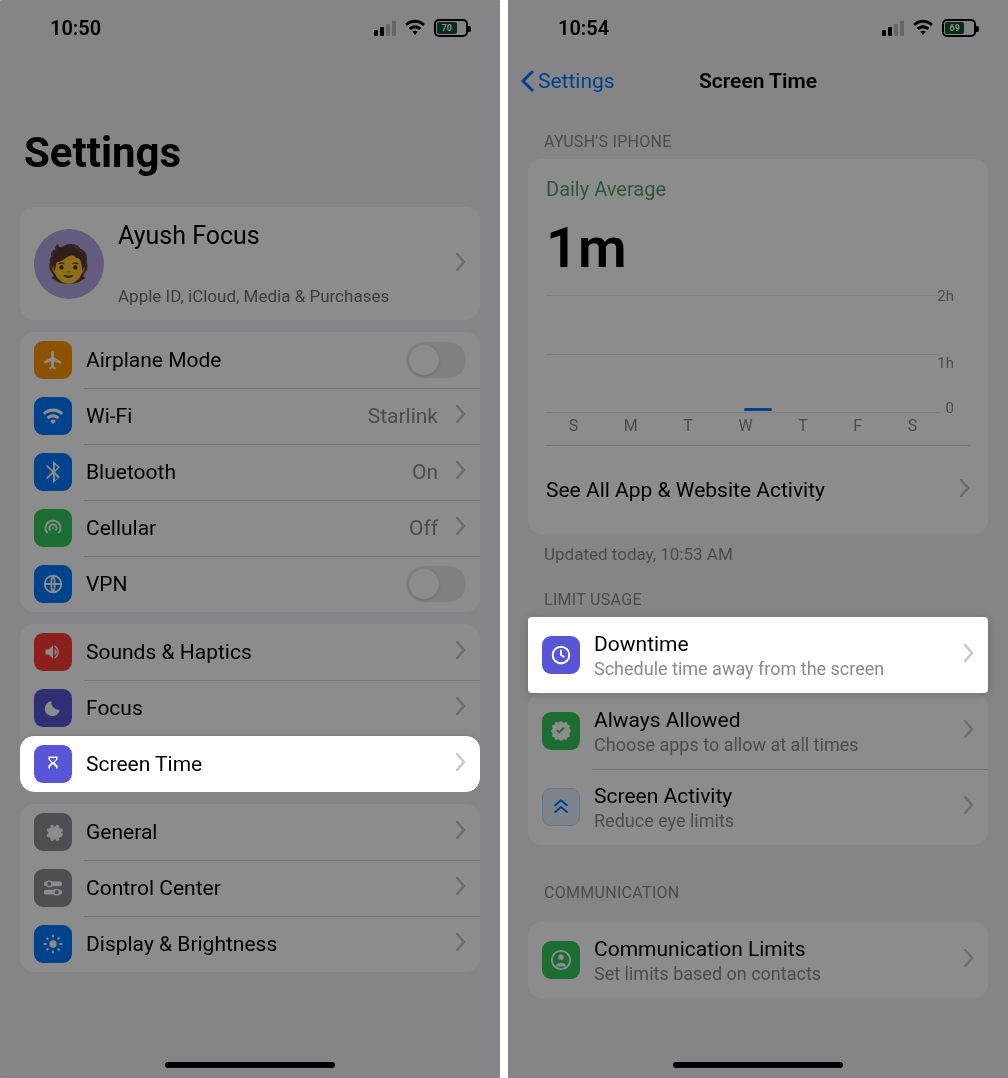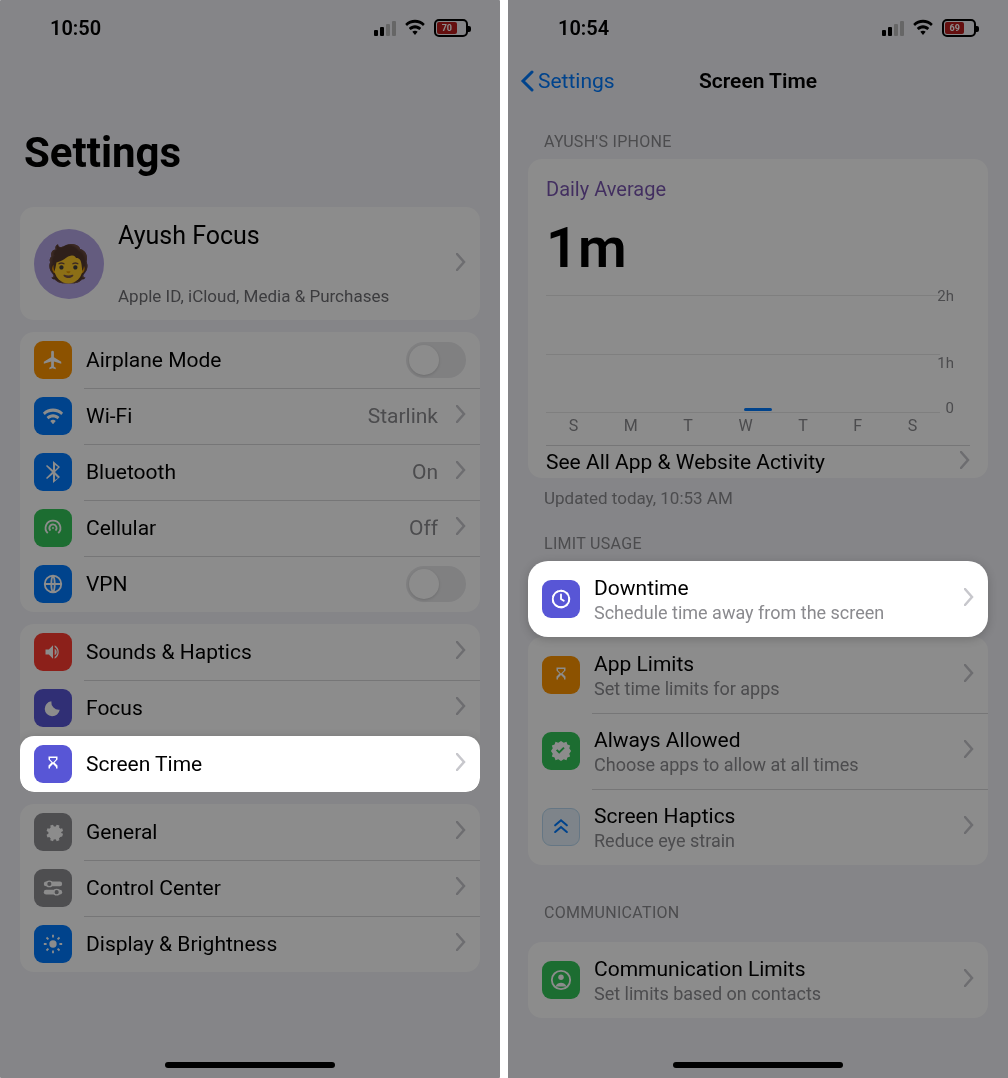--- a/index.html
+++ b/index.html
@@ -51,21 +51,21 @@
   .signal-bars span:nth-child(4){height:15px; background:#bbb;}
   .wifi-icon svg { width:22px; height:16px; }
   .battery-box {
     width:34px; height:18px; border:2px solid #000; border-radius:5px;
     padding:1px; position:relative; display:flex; align-items:center;
   }
   .battery-box::after {
     content:""; position:absolute; right:-5px; top:5px; width:3px; height:6px;
     background:#000; border-radius:0 2px 2px 0;
   }
-  .battery-fill { background:#b91c1c; height:100%; border-radius:2px; font-size:9px; color:#fff; font-weight:700; display:flex; align-items:center; justify-content:center; }
+  .battery-fill { background:#14532d; height:100%; border-radius:2px; font-size:9px; color:#fff; font-weight:700; display:flex; align-items:center; justify-content:center; }
   
   
   .big-title {
     font-size: 42px;
     font-weight: 700;
     padding: 72px 24px 18px 24px;
     color:#000;
   }
   .group {
     background:#fff;
@@ -134,21 +134,21 @@
     color:#007aff; font-size:21px;
   }
   .nav-title { font-size:21px; font-weight:600; color:#000; }
   .section-header {
     font-size:16px; color:#8a8a8e; text-transform:uppercase;
     padding: 26px 36px 8px 36px; letter-spacing:0.3px;
   }
   .chart-card {
     background:#fff; margin:0 20px; border-radius:14px; padding:18px 18px 0 18px;
   }
-  .chart-top-label { font-size:20px; color:#4c1d95; opacity:0.75; }
+  .chart-top-label { font-size:20px; color:#15803d; opacity:0.75; }
   .chart-big { font-size:56px; font-weight:600; color:#000; margin-top:14px; }
   .chart-area {
     height:140px; position:relative; margin-top:14px; margin-bottom:10px;
   }
   .chart-grid {
     position:absolute; inset:0 30px 22px 0;
   }
   .chart-grid div {
     position:absolute; left:0; right:0; height:1px; background:rgba(60,60,67,0.12);
   }
@@ -157,33 +157,33 @@
   }
   .day-labels {
     position:absolute; bottom:0; left:0; right:30px; display:flex; justify-content:space-around;
     font-size:16px; color:#8a8a8e;
   }
   .chart-bar {
     position:absolute; width:28px; height:3px; background:#007aff; border-radius:2px;
   }
   .see-all {
     border-top:1px solid rgba(60,60,67,0.2);
-    padding:4px 0; margin-top:6px;
+    padding:32px 0; margin-top:6px;
     display:flex; align-items:center; justify-content:space-between;
     font-size:21px; color:#000;
   }
   .updated { font-size:17px; color:#8a8a8e; padding:10px 36px 0 36px; }
   
   .row-two .row-label { display:flex; flex-direction:column; gap:2px; }
   .row-two .title { font-size:21px; color:#000; }
   .row-two .sub { font-size:18px; color:#8a8a8e; }
   .row-two { min-height:76px; }
   
   .highlight-card {
-    position:relative; z-index:10; background:#fff; border-radius:20px;
+    position:relative; z-index:10; background:#fff; border-radius:4px;
     margin:0 20px; box-shadow:0 2px 10px rgba(0,0,0,0.2);
   }
   .highlight-card .row::before { display:none; }
   .group-tight { margin-top:0; }
 </style>
 </head>
 <body>
 
 <div class="phone phone-left">
   <div class="dim-overlay"></div>
@@ -449,56 +449,42 @@
         <span class="sub">Schedule time away from the screen</span>
       </div>
       <span class="chevron"><svg width="10" height="18" viewBox="0 0 10 18">
             <path d="M1 1l7 8-7 8" stroke="#c7c7cc" stroke-width="2.5" fill="none" stroke-linecap="round"></path>
           </svg></span>
     </div>
   </div>
 
   <div class="group group-tight">
     <div class="row row-two">
-      <div class="icon-box" style="background:#ff9500">
-        <svg width="18" height="22" viewBox="0 0 24 24" fill="#fff">
-            <path d="M6 2h12v4l-4 4 4 4v4H6v-4l4-4-4-4V2zm2 2v2l4 4 4-4V4H8zm0 14h8v-2l-4-4-4 4v2z"></path>
-          </svg>
-      </div>
-      <div class="row-label">
-        <span class="title">App Limits</span>
-        <span class="sub">Set time limits for apps</span>
-      </div>
-      <span class="chevron"><svg width="10" height="18" viewBox="0 0 10 18">
-            <path d="M1 1l7 8-7 8" stroke="#c7c7cc" stroke-width="2.5" fill="none" stroke-linecap="round"></path>
-          </svg></span>
-    </div>
-    <div class="row row-two">
       <div class="icon-box" style="background:#34c759">
         <svg width="22" height="22" viewBox="0 0 24 24" fill="#fff">
             <path d="M12 1l3 2 3-1 1 3 3 1-1 3 2 3-2 3 1 3-3 1-1 3-3-1-3 2-3-2-3 1-1-3-3-1 1-3-2-3 2-3-1-3 3-1 1-3 3 1 3-2zm-2 14l6-6-1.5-1.5L10 12l-2-2L6.5 11.5 10 15z"></path>
           </svg>
       </div>
       <div class="row-label">
         <span class="title">Always Allowed</span>
         <span class="sub">Choose apps to allow at all times</span>
       </div>
       <span class="chevron"><svg width="10" height="18" viewBox="0 0 10 18">
             <path d="M1 1l7 8-7 8" stroke="#c7c7cc" stroke-width="2.5" fill="none" stroke-linecap="round"></path>
           </svg></span>
     </div>
     <div class="row row-two">
       <div class="icon-box" style="background:#e5f1fb;border:1px solid #b8d8f0">
         <svg width="20" height="22" viewBox="0 0 24 24" fill="none" stroke="#007aff" stroke-width="2.5" stroke-linecap="round">
             <path d="M5 10l7-6 7 6M5 18l7-6 7 6"></path>
           </svg>
       </div>
       <div class="row-label">
-        <span class="title">Screen Haptics</span>
-        <span class="sub">Reduce eye strain</span>
+        <span class="title">Screen Activity</span>
+        <span class="sub">Reduce eye limits</span>
       </div>
       <span class="chevron"><svg width="10" height="18" viewBox="0 0 10 18">
             <path d="M1 1l7 8-7 8" stroke="#c7c7cc" stroke-width="2.5" fill="none" stroke-linecap="round"></path>
           </svg></span>
     </div>
   </div>
 
   <div class="section-header">COMMUNICATION</div>
 
   <div class="group">

